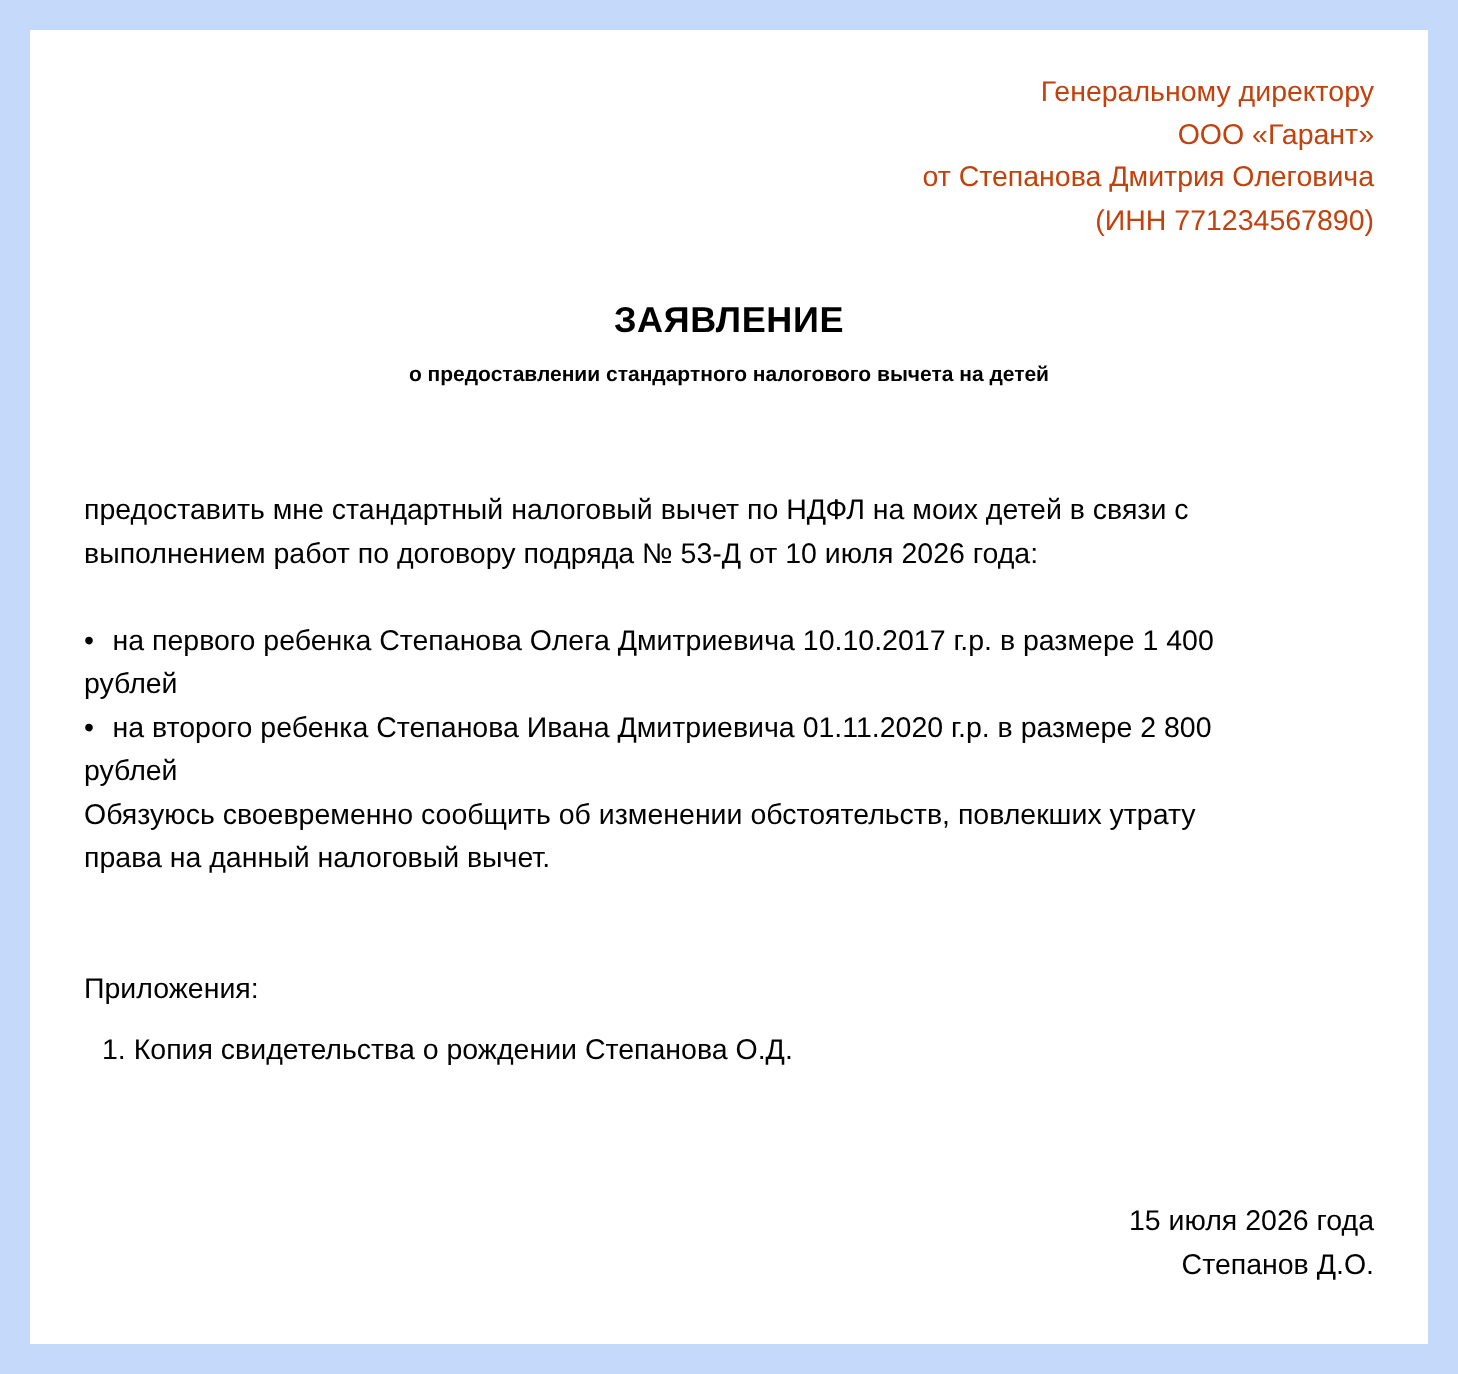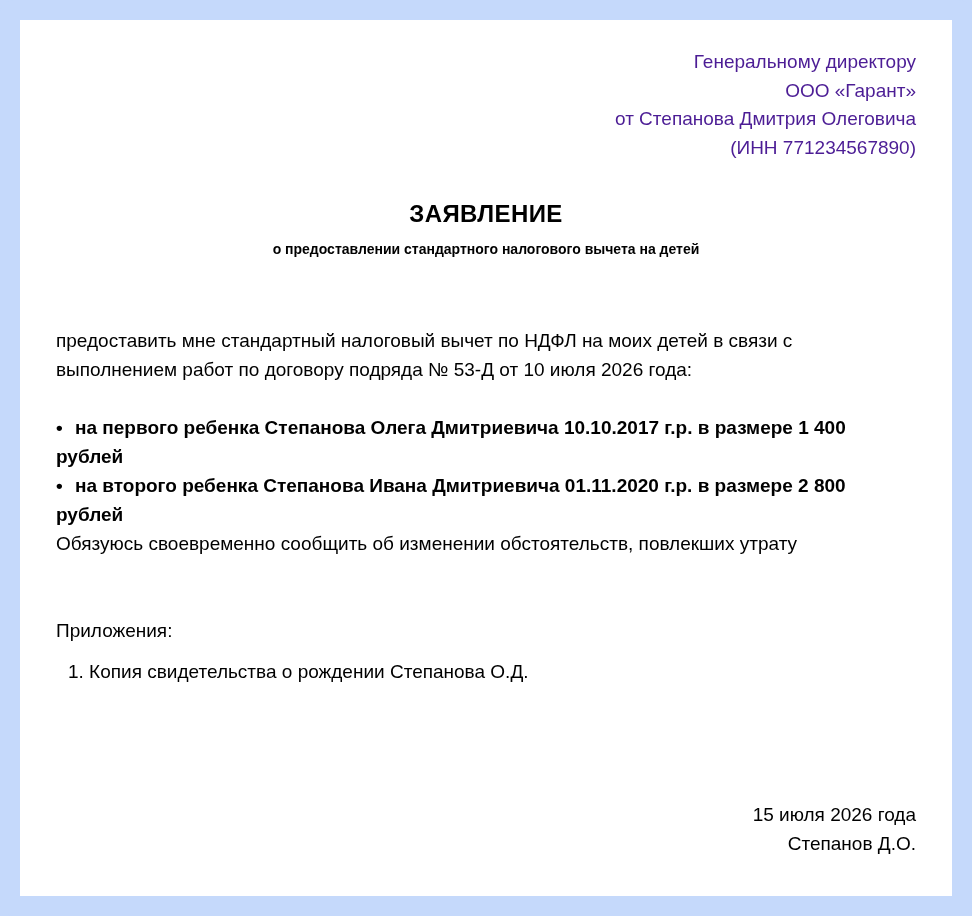--- a/index.html
+++ b/index.html
@@ -29,21 +29,21 @@
     position: relative;
     padding: 28px 36px 0 36px;
     color: #000000;
   }
 
   
   .addressee-block {
     text-align: right;
     font-size: 19px;
     line-height: 28.5px;
-    color: #4c1d95;
+    color: #c2410c;
   }
   .addressee-line {
     white-space: nowrap;
   }
 
   
   .title-block {
     text-align: center;
     margin-top: 37px;
   }
@@ -68,21 +68,20 @@
     text-align: left;
   }
   .body-paragraph {
     margin: 0;
   }
   .bullet-group {
     margin-top: 29px;
   }
   .bullet-line {
     margin: 0;
-    font-weight: bold;
   }
   .bullet-mark {
     display: inline-block;
     width: 19px;
   }
   .commitment-line {
     margin: 0;
   }
 
   
@@ -140,20 +139,21 @@
         <p class="bullet-line">
           <span class="bullet-mark">•</span><span>на первого ребенка Степанова Олега Дмитриевича 10.10.2017 г.р. в размере 1 400</span><br>
           <span>рублей</span>
         </p>
         <p class="bullet-line">
           <span class="bullet-mark">•</span><span>на второго ребенка Степанова Ивана Дмитриевича 01.11.2020 г.р. в размере 2 800</span><br>
           <span>рублей</span>
         </p>
         <p class="commitment-line">
           <span>Обязуюсь своевременно сообщить об изменении обстоятельств, повлекших утрату</span><br>
+          <span>права на данный налоговый вычет.</span>
         </p>
       </div>
     </div>
 
     <div class="attachments-block">
       <p class="attachments-title">Приложения:</p>
       <p class="attachment-item">1. Копия свидетельства о рождении Степанова О.Д.</p>
     </div>
 
     <div class="signature-block">

